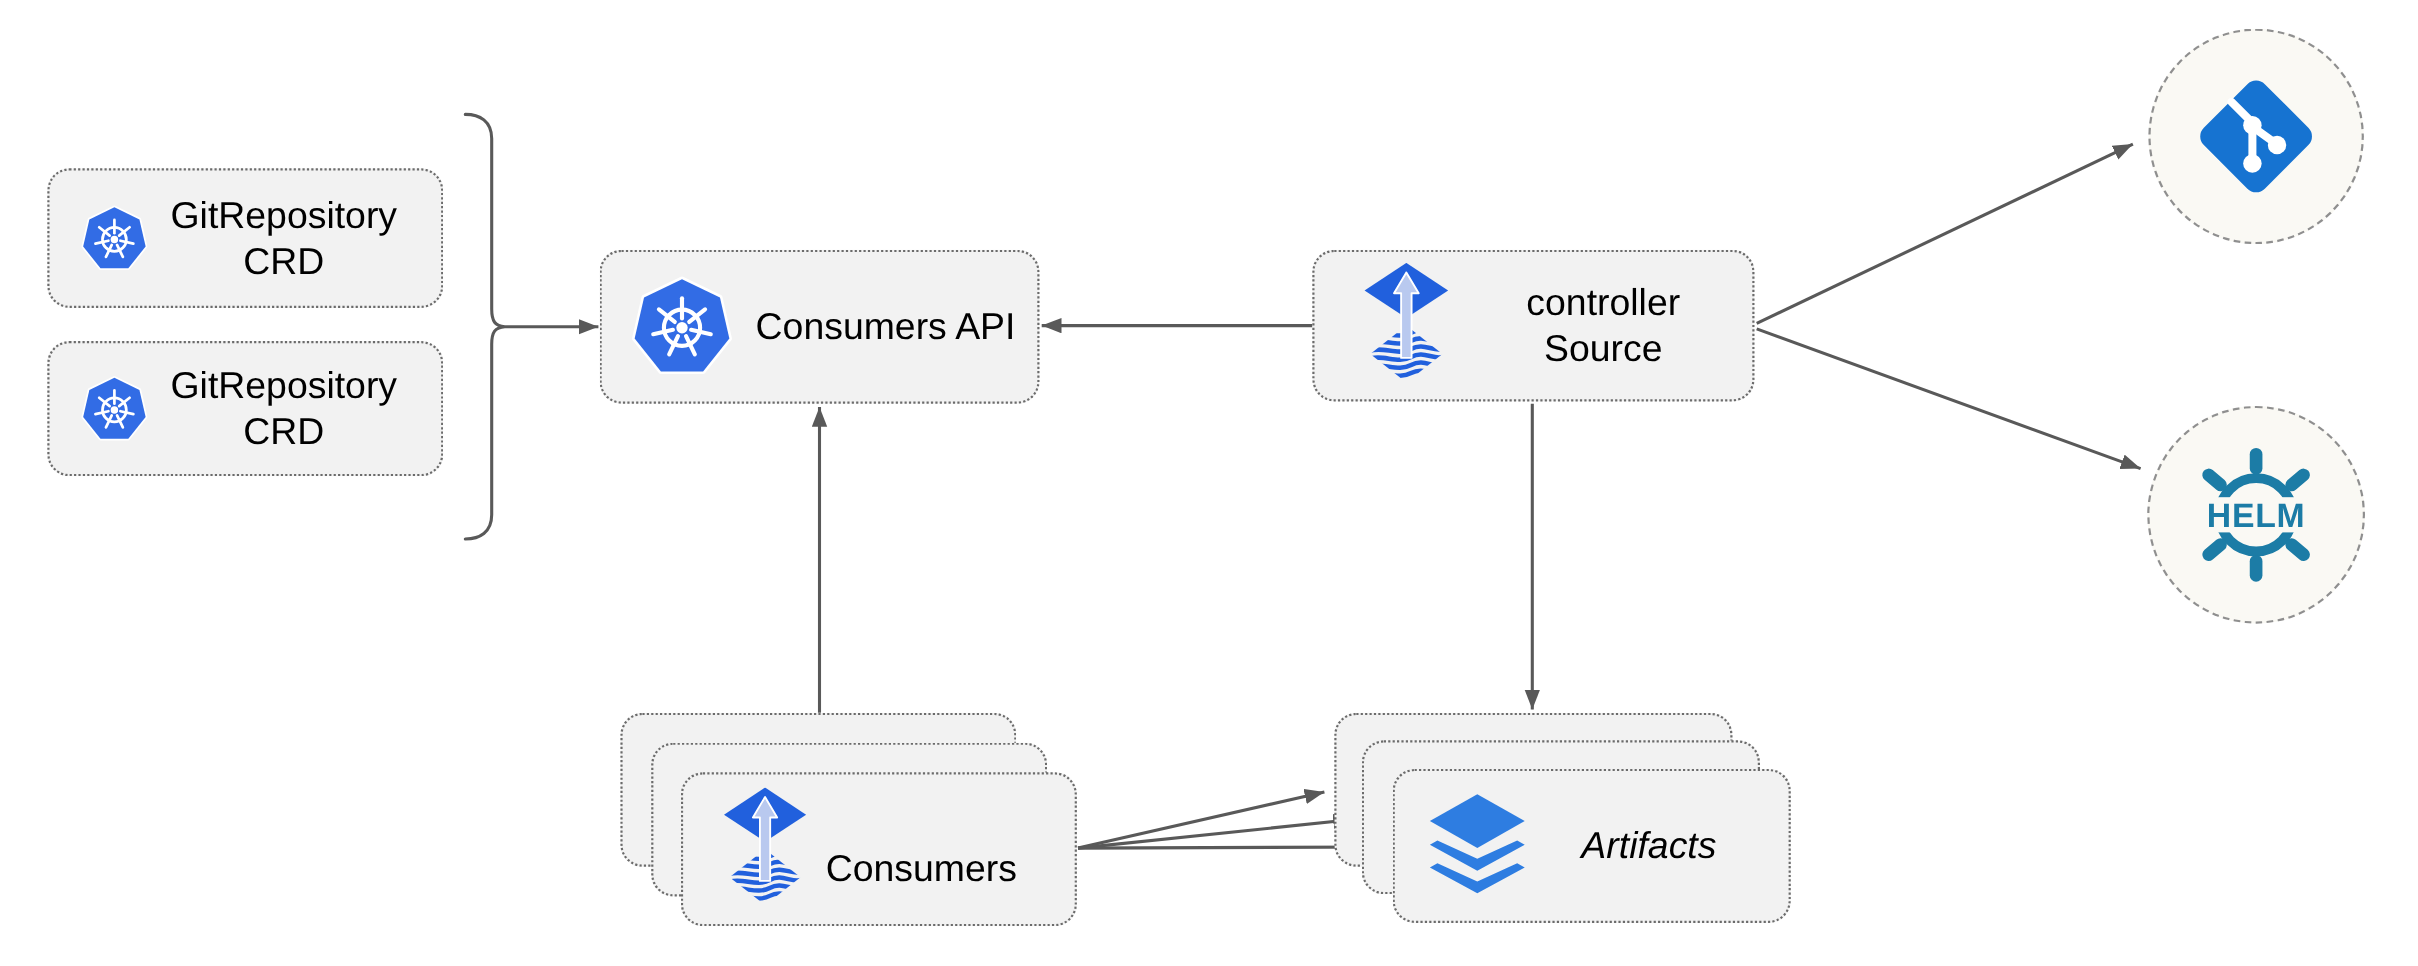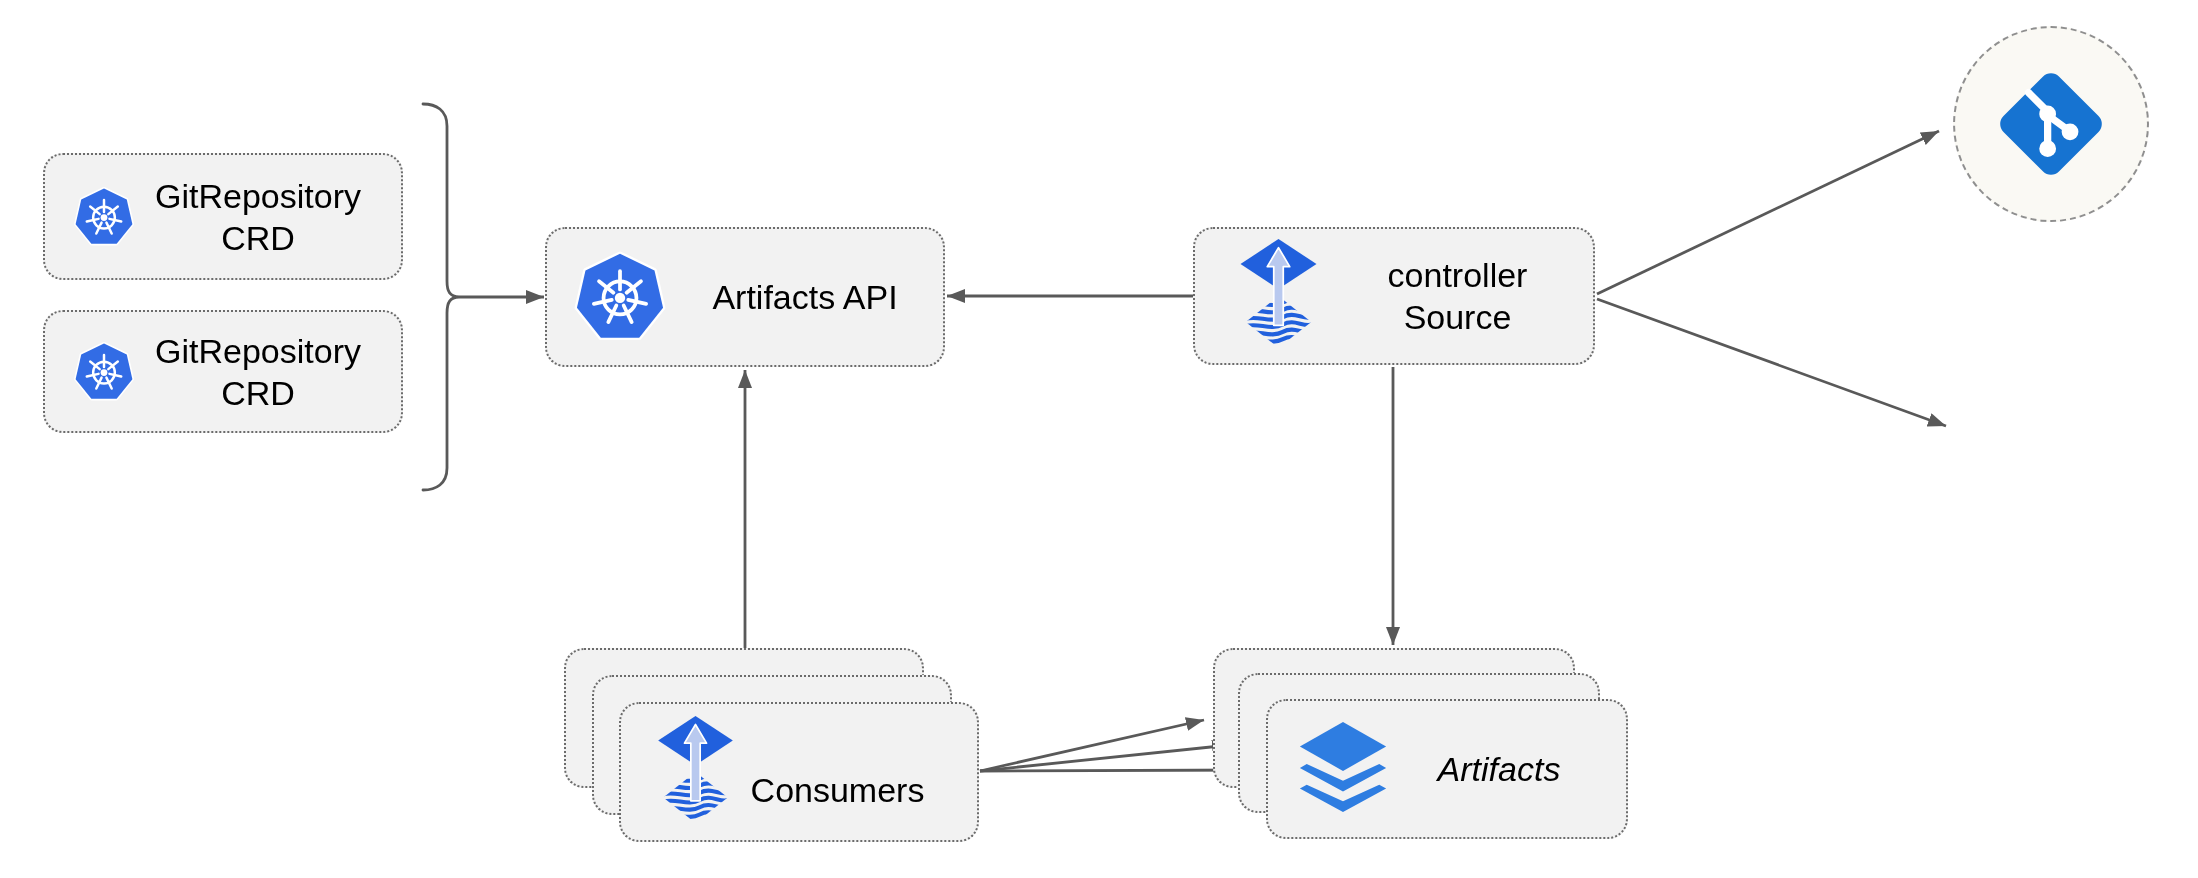--- a/index.html
+++ b/index.html
@@ -137,21 +137,21 @@
           <line x1="50" y1="42" x2="50" y2="22.5"></line>
           <line x1="57" y1="45.4" x2="72.3" y2="33.2"></line>
           <line x1="58.8" y1="53" x2="77.8" y2="57.3"></line>
           <line x1="53.9" y1="59.1" x2="62.4" y2="76.7"></line>
           <line x1="46.1" y1="59.1" x2="37.6" y2="76.7"></line>
           <line x1="41.2" y1="53" x2="22.2" y2="57.3"></line>
           <line x1="43" y1="45.4" x2="27.7" y2="33.2"></line>
         </g>
       </svg>
     </span>
-    <div class="label">Artifacts API</div>
+    <div class="label">Consumers API</div>
   </div>
 
   <div class="node n-source">
     <span class="icon ml40">
       <svg width="87" height="114" viewBox="0 0 100 132">
         <defs>
           <clipPath id="fluxclip-a">
               <polygon points="50,66 88,96 50,126 12,96"></polygon>
             </clipPath>
         </defs>
@@ -222,14 +222,31 @@
           <line x1="47" y1="46" x2="47" y2="66"></line>
           <line x1="51" y1="45" x2="62" y2="53"></line>
         </g>
         <circle cx="47" cy="41" r="7.5" fill="#fff"></circle>
         <circle cx="67" cy="57" r="7.5" fill="#fff"></circle>
         <circle cx="47" cy="72" r="7.5" fill="#fff"></circle>
       </svg>
     </span>
   </div>
 
+  <div class="endpoint n-helmcircle">
+    <span style="display:flex;">
+      <svg width="128" height="128" viewBox="0 0 100 100">
+        <circle cx="50" cy="50" r="26" fill="none" stroke="var(--helm-teal)" stroke-width="7"></circle>
+        <g stroke="var(--helm-teal)" stroke-width="9" stroke-linecap="round">
+          <line x1="50" y1="17" x2="50" y2="7"></line>
+          <line x1="75.3" y1="28.8" x2="83.7" y2="21.7"></line>
+          <line x1="75.3" y1="71.2" x2="83.7" y2="78.3"></line>
+          <line x1="50" y1="83" x2="50" y2="93"></line>
+          <line x1="24.7" y1="71.2" x2="16.3" y2="78.3"></line>
+          <line x1="24.7" y1="28.8" x2="16.3" y2="21.7"></line>
+        </g>
+        <rect x="3" y="37.5" width="94" height="25" fill="var(--circle-fill)"></rect>
+        <text x="50" y="59" text-anchor="middle" font-family="Liberation Sans, DejaVu Sans, sans-serif" font-weight="bold" font-size="24" letter-spacing="0.5" fill="var(--helm-teal)">HELM</text>
+      </svg>
+    </span>
+  </div>
 
 </div>
 
 </body></html>

